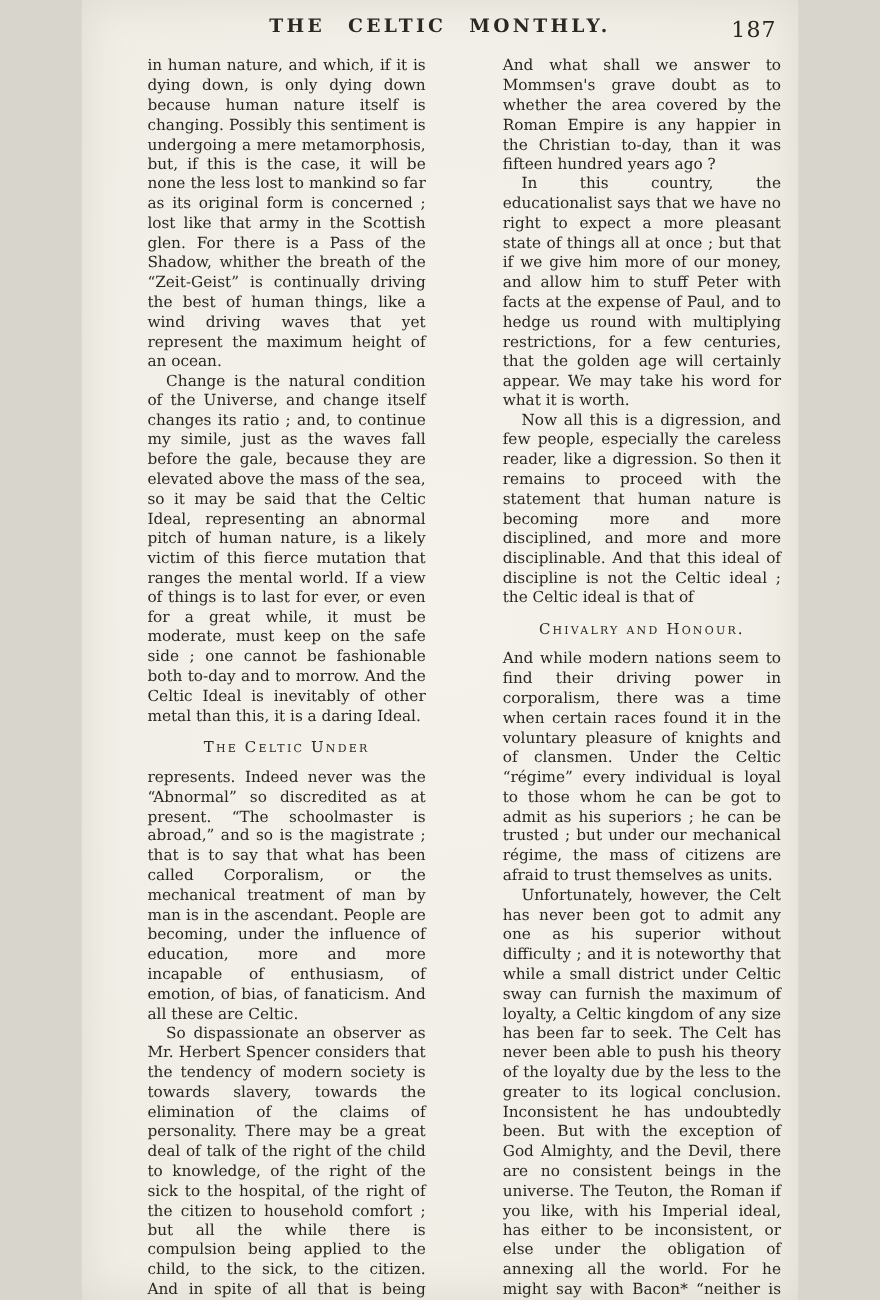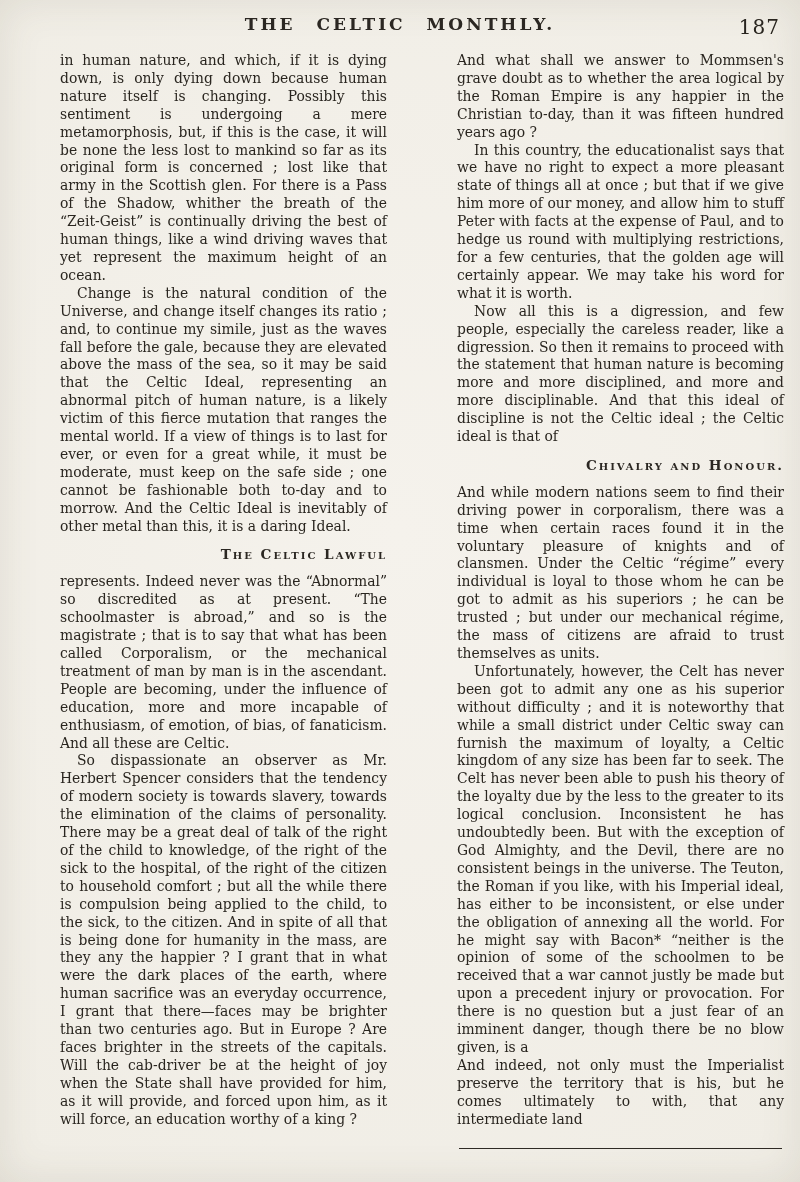--- a/index.html
+++ b/index.html
@@ -1,19 +1,19 @@
 <!DOCTYPE html>
 <html lang="en"><head>
 <meta charset="utf-8">
 <style>
   html, body { margin: 0; padding: 0; }
   body { background: #d8d5cc; }
 
   .page {
-    width: 800px;
+    width: 652px;
     height: 1182px;
     margin: 0 auto;
     box-sizing: border-box;
     position: relative;
     padding: 10px 16px 0 16px;
     overflow: hidden;
     color: #29251f;
     font-family: "DejaVu Serif", "Liberation Serif", serif;
     background: radial-gradient(140% 120% at 50% 45%, #f5f2ec 0%, #f0ede5 55%, #e7e3d8 100%);
     box-shadow: inset 0 0 40px rgba(90,80,60,0.12);
@@ -48,22 +48,22 @@
     hyphens: auto;
     margin-left: 44px;
     -webkit-hyphens: auto;
   }
   .para { margin: 0; }
   .para.indent { text-indent: 17px; }
 
   .section-heading {
     margin: 11px 0 9px 0;
     font-size: 13.6px;
-    font-weight: 700;
-    text-align: right;
+    font-weight: 400;
+    text-align: center;
     font-variant: small-caps;
     letter-spacing: 2px;
     color: #2b2722;
   }
 
   .footnote-block { margin-top: 20px; }
   .footnote-rule {
     border: none;
     border-top: 1.6px solid #2e2a24;
     margin: 0 2px 9px 2px;
@@ -83,27 +83,27 @@
   <header class="page-header">
     <h1 class="journal-title">THE CELTIC MONTHLY.</h1>
     <div class="page-number">187</div>
   </header>
 
   <main class="columns">
 
     <section class="column column-left">
       <p class="para">in human nature, and which, if it is dying down, is only dying down because human nature itself is changing. Possibly this sentiment is undergoing a mere metamorphosis, but, if this is the case, it will be none the less lost to mankind so far as its original form is concerned ; lost like that army in the Scottish glen. For there is a Pass of the Shadow, whither the breath of the “Zeit-Geist” is continually driving the best of human things, like a wind driving waves that yet represent the maximum height of an ocean.</p>
       <p class="para indent">Change is the natural condition of the Universe, and change itself changes its ratio ; and, to continue my simile, just as the waves fall before the gale, because they are elevated above the mass of the sea, so it may be said that the Celtic Ideal, representing an abnormal pitch of human nature, is a likely victim of this fierce mutation that ranges the mental world. If a view of things is to last for ever, or even for a great while, it must be moderate, must keep on the safe side ; one cannot be fashionable both to-day and to morrow. And the Celtic Ideal is inevitably of other metal than this, it is a daring Ideal.</p>
-      <h2 class="section-heading">The Celtic Lawful</h2>
+      <h2 class="section-heading">The Celtic Under</h2>
       <p class="para">represents. Indeed never was the “Abnormal” so discredited as at present. “The schoolmaster is abroad,” and so is the magistrate ; that is to say that what has been called Corporalism, or the mechanical treatment of man by man is in the ascendant. People are becoming, under the influence of education, more and more incapable of enthusiasm, of emotion, of bias, of fanaticism. And all these are Celtic.</p>
       <p class="para indent">So dispassionate an observer as Mr. Herbert Spencer considers that the tendency of modern society is towards slavery, towards the elimination of the claims of personality. There may be a great deal of talk of the right of the child to knowledge, of the right of the sick to the hospital, of the right of the citizen to household comfort ; but all the while there is compulsion being applied to the child, to the sick, to the citizen. And in spite of all that is being done for humanity in the mass, are they any the happier ? I grant that in what were the dark places of the earth, where human sacrifice was an everyday occurrence, I grant that there—faces may be brighter than two centuries ago. But in Europe ? Are faces brighter in the streets of the capitals. Will the cab-driver be at the height of joy when the State shall have provided for him, as it will provide, and forced upon him, as it will force, an education worthy of a king ?</p>
     </section>
 
     <section class="column column-right">
-      <p class="para">And what shall we answer to Mommsen's grave doubt as to whether the area logical by the Roman Empire is any happier in the Christian to-day, than it was fifteen hundred years ago ?</p>
+      <p class="para">And what shall we answer to Mommsen's grave doubt as to whether the area covered by the Roman Empire is any happier in the Christian to-day, than it was fifteen hundred years ago ?</p>
       <p class="para indent">In this country, the educationalist says that we have no right to expect a more pleasant state of things all at once ; but that if we give him more of our money, and allow him to stuff Peter with facts at the expense of Paul, and to hedge us round with multiplying restrictions, for a few centuries, that the golden age will certainly appear. We may take his word for what it is worth.</p>
       <p class="para indent">Now all this is a digression, and few people, especially the careless reader, like a digression. So then it remains to proceed with the statement that human nature is becoming more and more disciplined, and more and more disciplinable. And that this ideal of discipline is not the Celtic ideal ; the Celtic ideal is that of</p>
       <h2 class="section-heading">Chivalry and Honour.</h2>
       <p class="para">And while modern nations seem to find their driving power in corporalism, there was a time when certain races found it in the voluntary pleasure of knights and of clansmen. Under the Celtic “régime” every individual is loyal to those whom he can be got to admit as his superiors ; he can be trusted ; but under our mechanical régime, the mass of citizens are afraid to trust themselves as units.</p>
       <p class="para indent">Unfortunately, however, the Celt has never been got to admit any one as his superior without difficulty ; and it is noteworthy that while a small district under Celtic sway can furnish the maximum of loyalty, a Celtic kingdom of any size has been far to seek. The Celt has never been able to push his theory of the loyalty due by the less to the greater to its logical conclusion. Inconsistent he has undoubtedly been. But with the exception of God Almighty, and the Devil, there are no consistent beings in the universe. The Teuton, the Roman if you like, with his Imperial ideal, has either to be inconsistent, or else under the obligation of annexing all the world. For he might say with Bacon* “neither is the opinion of some of the schoolmen to be received that a war cannot justly be made but upon a precedent injury or provocation. For there is no question but a just fear of an imminent danger, though there be no blow given, is a</p>
       <p class="para">And indeed, not only must the Imperialist preserve the territory that is his, but he comes ultimately to with, that any intermediate land</p>
 
       <div class="footnote-block">
         <div class="footnote-rule"></div>
       </div>

